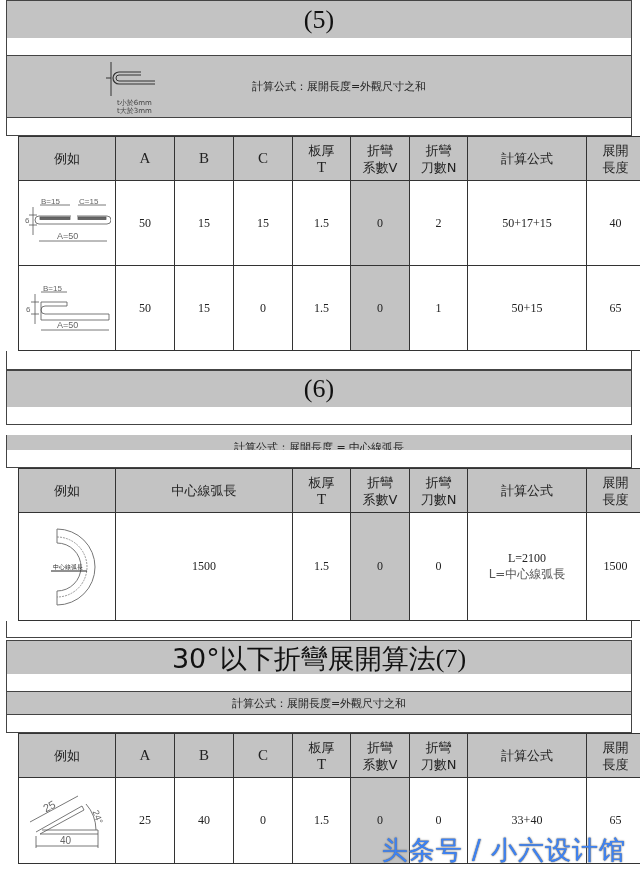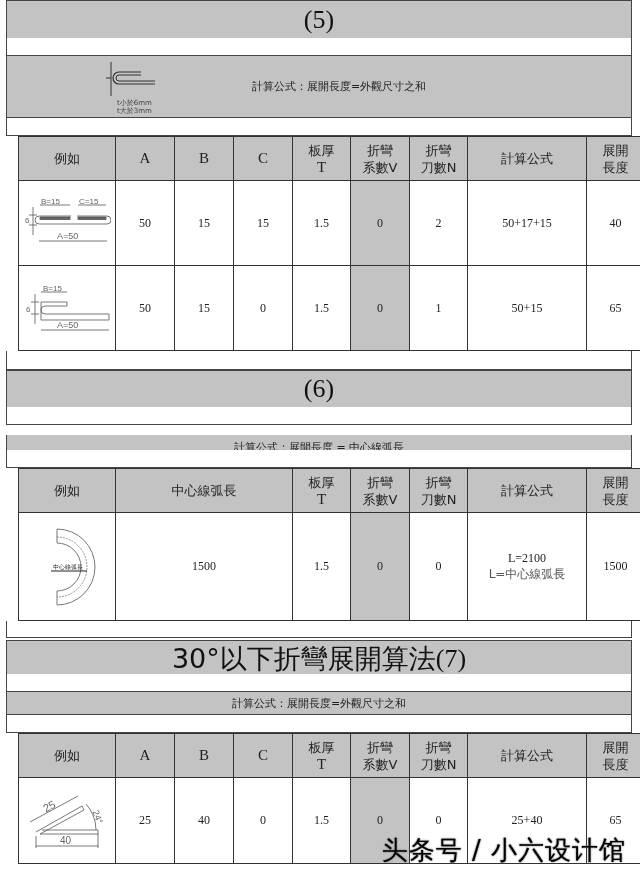--- a/index.html
+++ b/index.html
@@ -11,21 +11,21 @@
   .title{display:flex;align-items:center;justify-content:center;font-size:27px;color:#111;font-family:"DejaVu Sans",sans-serif;}
   .title .num{font-family:"Liberation Serif",serif;font-size:26px;}
   .formula{display:flex;align-items:center;justify-content:center;font-size:11px;color:#222;}
   table.grid{position:absolute;left:12px;border-collapse:collapse;table-layout:fixed;width:626px;padding-left:8px;}
   table.grid td{border:1px solid #333;text-align:center;vertical-align:middle;padding:0;font-family:"Liberation Serif",serif;font-size:12px;color:#222;}
   table.grid tr.hdr td{background:#c3c3c3;font-family:"DejaVu Sans",sans-serif;font-size:13px;line-height:17px;}
   table.grid tr.hdr td .latin{font-family:"Liberation Serif",serif;font-size:15px;}
   td.shade{background:#c3c3c3 !important;}
   .cjk{font-family:"DejaVu Sans",sans-serif;font-size:12px;}
   .diagram{display:block;margin:auto;}
-  .watermark{position:absolute;right:14px;bottom:10px;font-size:26px;color:#000000;font-family:"DejaVu Sans",sans-serif;letter-spacing:1px;text-shadow:0 0 2px #777,0 0 1px #555;}
+  .watermark{position:absolute;right:14px;bottom:10px;font-size:26px;color:#3b82f6;font-family:"DejaVu Sans",sans-serif;letter-spacing:1px;text-shadow:0 0 2px #777,0 0 1px #555;}
   .small-note{font-size:7px;color:#444;line-height:8px;}
 </style>
 </head>
 <body>
 
 <div class="sheet">
 
   <div class="band grey title" style="top:0;height:37px;border-top:1px solid #444;">
       <span class="num">(5)</span>
   </div>
@@ -228,20 +228,20 @@
           <text x="66" y="28" font-size="9" fill="#666" font-family="Liberation Sans, sans-serif" transform="rotate(70 70 30)">24°</text>
           <text x="38" y="58" font-size="10" fill="#666" font-family="Liberation Sans, sans-serif">40</text>
         </svg>
       </td>
       <td>25</td>
       <td>40</td>
       <td>0</td>
       <td>1.5</td>
       <td class="shade">0</td>
       <td>0</td>
-      <td>25+40</td>
+      <td>33+40</td>
       <td>65</td>
     </tr>
   </tbody>
     </table>
 </div>
 
 <div class="watermark">头条号 / 小六设计馆</div>
 
 </body></html>

